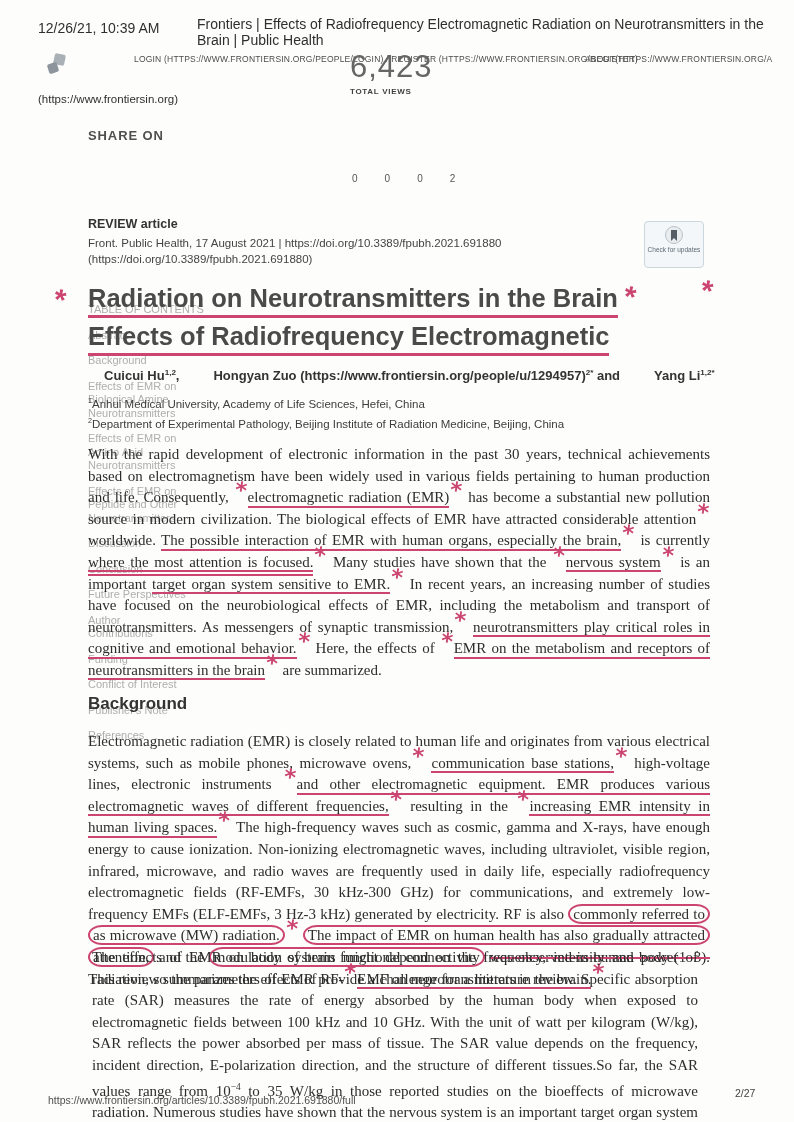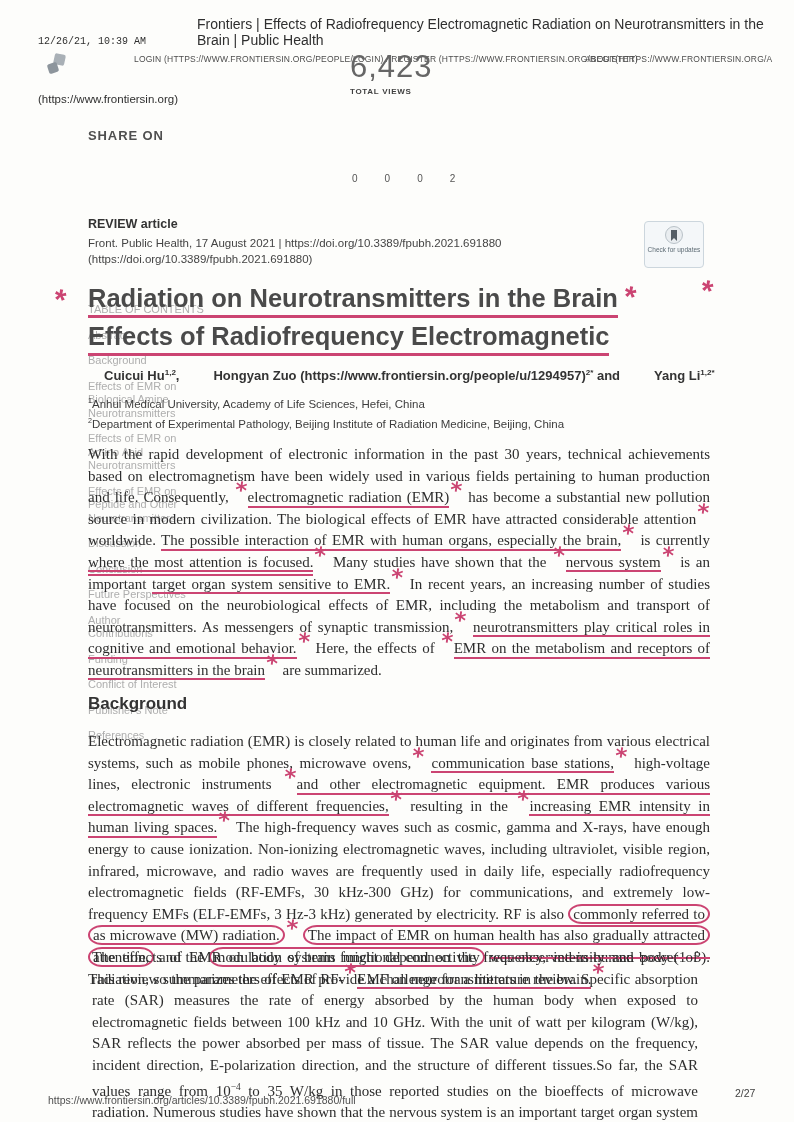--- a/index.html
+++ b/index.html
@@ -3,21 +3,21 @@
 <meta charset="utf-8">
 <style>
   :root { --pink:#cb4472; --ink:#2d2d2d; --faded:#aeaeae; }
   * { margin:0; padding:0; box-sizing:border-box; }
   html,body { width:794px; height:1122px; }
   body { position:relative; background:#fdfdfb; overflow:hidden;
          font-family:"Liberation Sans", sans-serif; color:var(--ink); }
   .abs { position:absolute; }
 
   
-  .print-ts   { left:38px;  top:36px;  font-size:10px; color:#2f2f2f;font-family:Liberation Mono, monospace; }
+  .print-ts   { left:38px;  top:20px;  font-size:14px; color:#2f2f2f; }
   .print-title{ left:197px; top:16px;  font-size:14px; color:#2f2f2f; }
   .footer-url { left:48px;  top:1094px; font-size:10.5px; color:#4f4f4f; }
   .page-no    { left:735px; top:1087px; font-size:10.5px; color:#3f3f3f; }
 
   
   .logo { left:47px; top:54px; width:24px; height:24px; }
   .logo i { position:absolute; display:block; }
   .logo .c1 { left:7px; top:0;  width:11px; height:11px; background:#a9b0b6; transform:rotate(12deg); border-radius:2px; }
   .logo .c2 { left:1px; top:9px; width:10px; height:10px; background:#8d959c; transform:rotate(-18deg); border-radius:2px; }
   .home-link { left:38px; top:93px; font-size:11.5px; color:#2f2f2f; }

